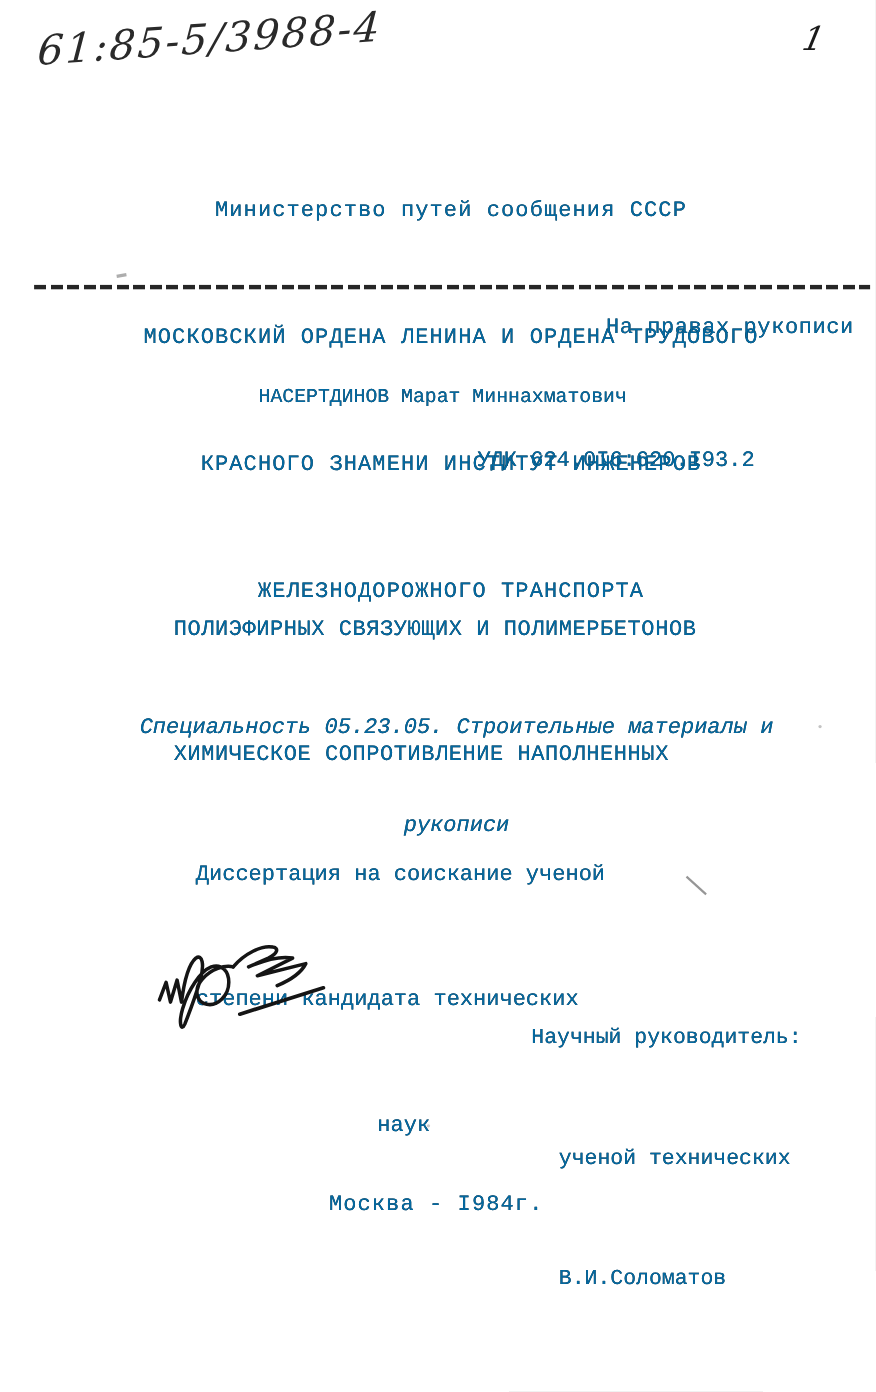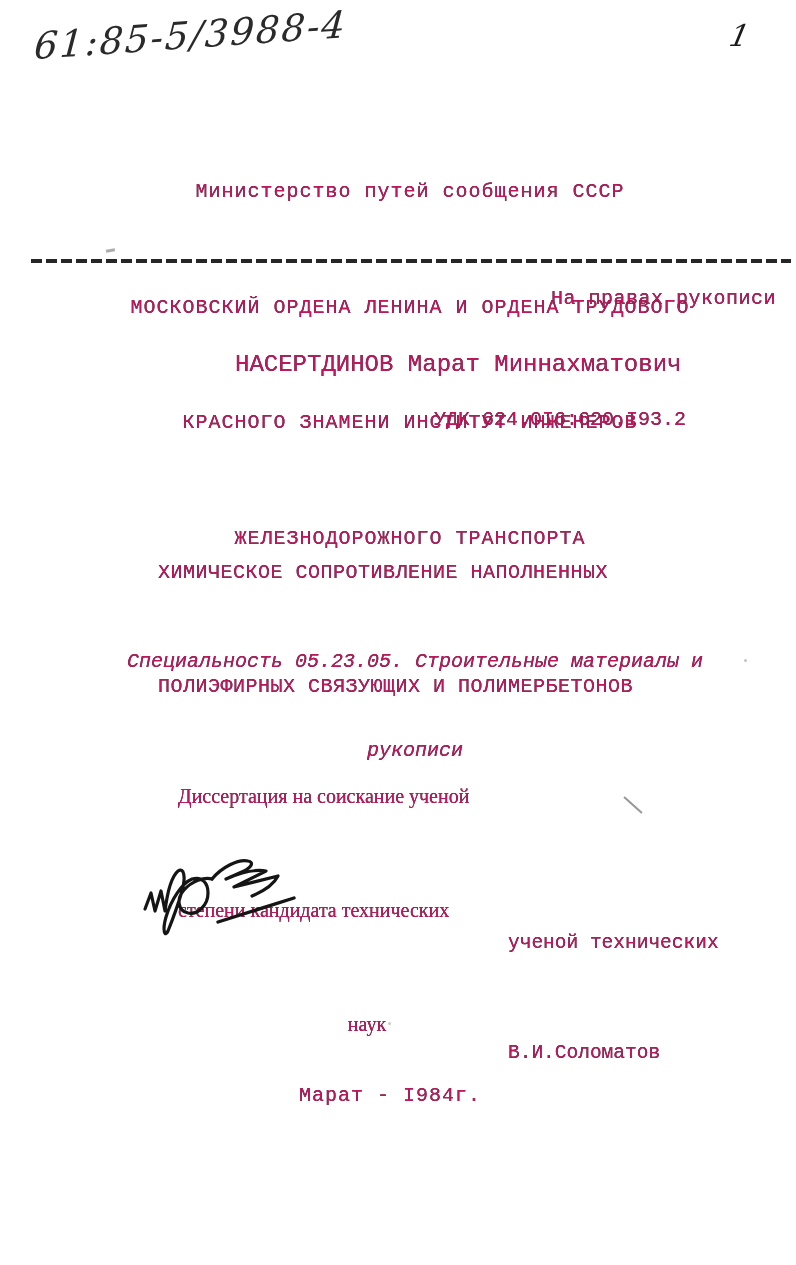--- a/index.html
+++ b/index.html
@@ -11,21 +11,21 @@
     width: 796px;
     height: 1265px;
     margin: 0 auto;
     background: #ffffff;
     color: #1c1c1c;
     overflow: hidden;
   }
 
   .tw { 
     font-family: "Liberation Mono", "DejaVu Sans Mono", monospace;
-    color: #be185d;
+    color: #0369a1;
     text-shadow: 0 0 0.5px #1c1c1c;
     white-space: pre;
   }
 
   .catalog-number {
     position: absolute;
     top: 14px;
     left: 34px;
     font-family: "DejaVu Serif", serif;
     font-style: italic;
@@ -73,21 +73,21 @@
     left: 516px;
     font-size: 20px;
     letter-spacing: 0.5px;
     margin-left: 35px;
   }
 
   .author-line {
     position: absolute;
     top: 351px;
     left: 235px;
-    font-size: 24px;
+    font-size: 18px;
   }
 
   .udc-line {
     position: absolute;
     top: 408px;
     left: 434px;
     font-size: 20px;
   }
 
   .title-block {
@@ -110,21 +110,20 @@
     font-style: italic;
   }
 
   .dissertation-block {
     position: absolute;
     top: 701px;
     left: 178px;
     width: 378px;
     font-size: 20px;
     line-height: 38px;
-    font-family: Liberation Serif, serif;
   }
   .dissertation-block .centered { text-align: center; }
 
   .signature {
     position: absolute;
     top: 843px;
     left: 138px;
     width: 168px;
     height: 108px;
   }
@@ -193,22 +192,22 @@
 
   <div class="rule-dashed"></div>
 
   <div class="manuscript-note tw">На правах рукописи</div>
 
   <div class="author-line tw">НАСЕРТДИНОВ Марат Миннахматович</div>
 
   <div class="udc-line tw">УДК 624.0I6:620.I93.2</div>
 
   <div class="title-block tw">
+    <div>ПОЛИЭФИРНЫХ СВЯЗУЮЩИХ И ПОЛИМЕРБЕТОНОВ</div>
     <div>ХИМИЧЕСКОЕ СОПРОТИВЛЕНИЕ НАПОЛНЕННЫХ</div>
-    <div>ПОЛИЭФИРНЫХ СВЯЗУЮЩИХ И ПОЛИМЕРБЕТОНОВ</div>
   </div>
 
   <div class="specialty-block tw">
     <div>Специальность 05.23.05. Строительные материалы и</div>
     <div>рукописи</div>
   </div>
 
   <div class="artifact artifact-dot-1"></div>
 
   <div class="dissertation-block tw">
@@ -226,21 +225,22 @@
              C33,57 44,40 54,36 C64,33 70,40 70,50
              C70,62 60,72 50,70 C40,68 38,56 46,47
              C54,38 66,34 74,36" stroke="#151515" stroke-width="3.2" stroke-linecap="round" stroke-linejoin="round"></path>
     <path d="M74,36 C84,24 100,16 110,18 C116,19 114,24 106,28
              L88,36 C102,30 118,26 128,28 L96,44 L140,33
              C136,41 126,48 114,53" stroke="#151515" stroke-width="3.2" stroke-linecap="round" stroke-linejoin="round"></path>
     <path d="M80,79 L156,55" stroke="#151515" stroke-width="3.4" stroke-linecap="round"></path>
   </svg>
 
   <div class="advisor-block tw">
+    <div>Научный руководитель:</div>
     <div class="indent">ученой технических</div>
     <div class="indent">В.И.Соломатов</div>
   </div>
 
   <div class="artifact artifact-dot-2"></div>
 
-  <div class="footer-line tw">Марат - I984г.</div>
+  <div class="footer-line tw">Москва - I984г.</div>
 
 </div>
 
 </body></html>

